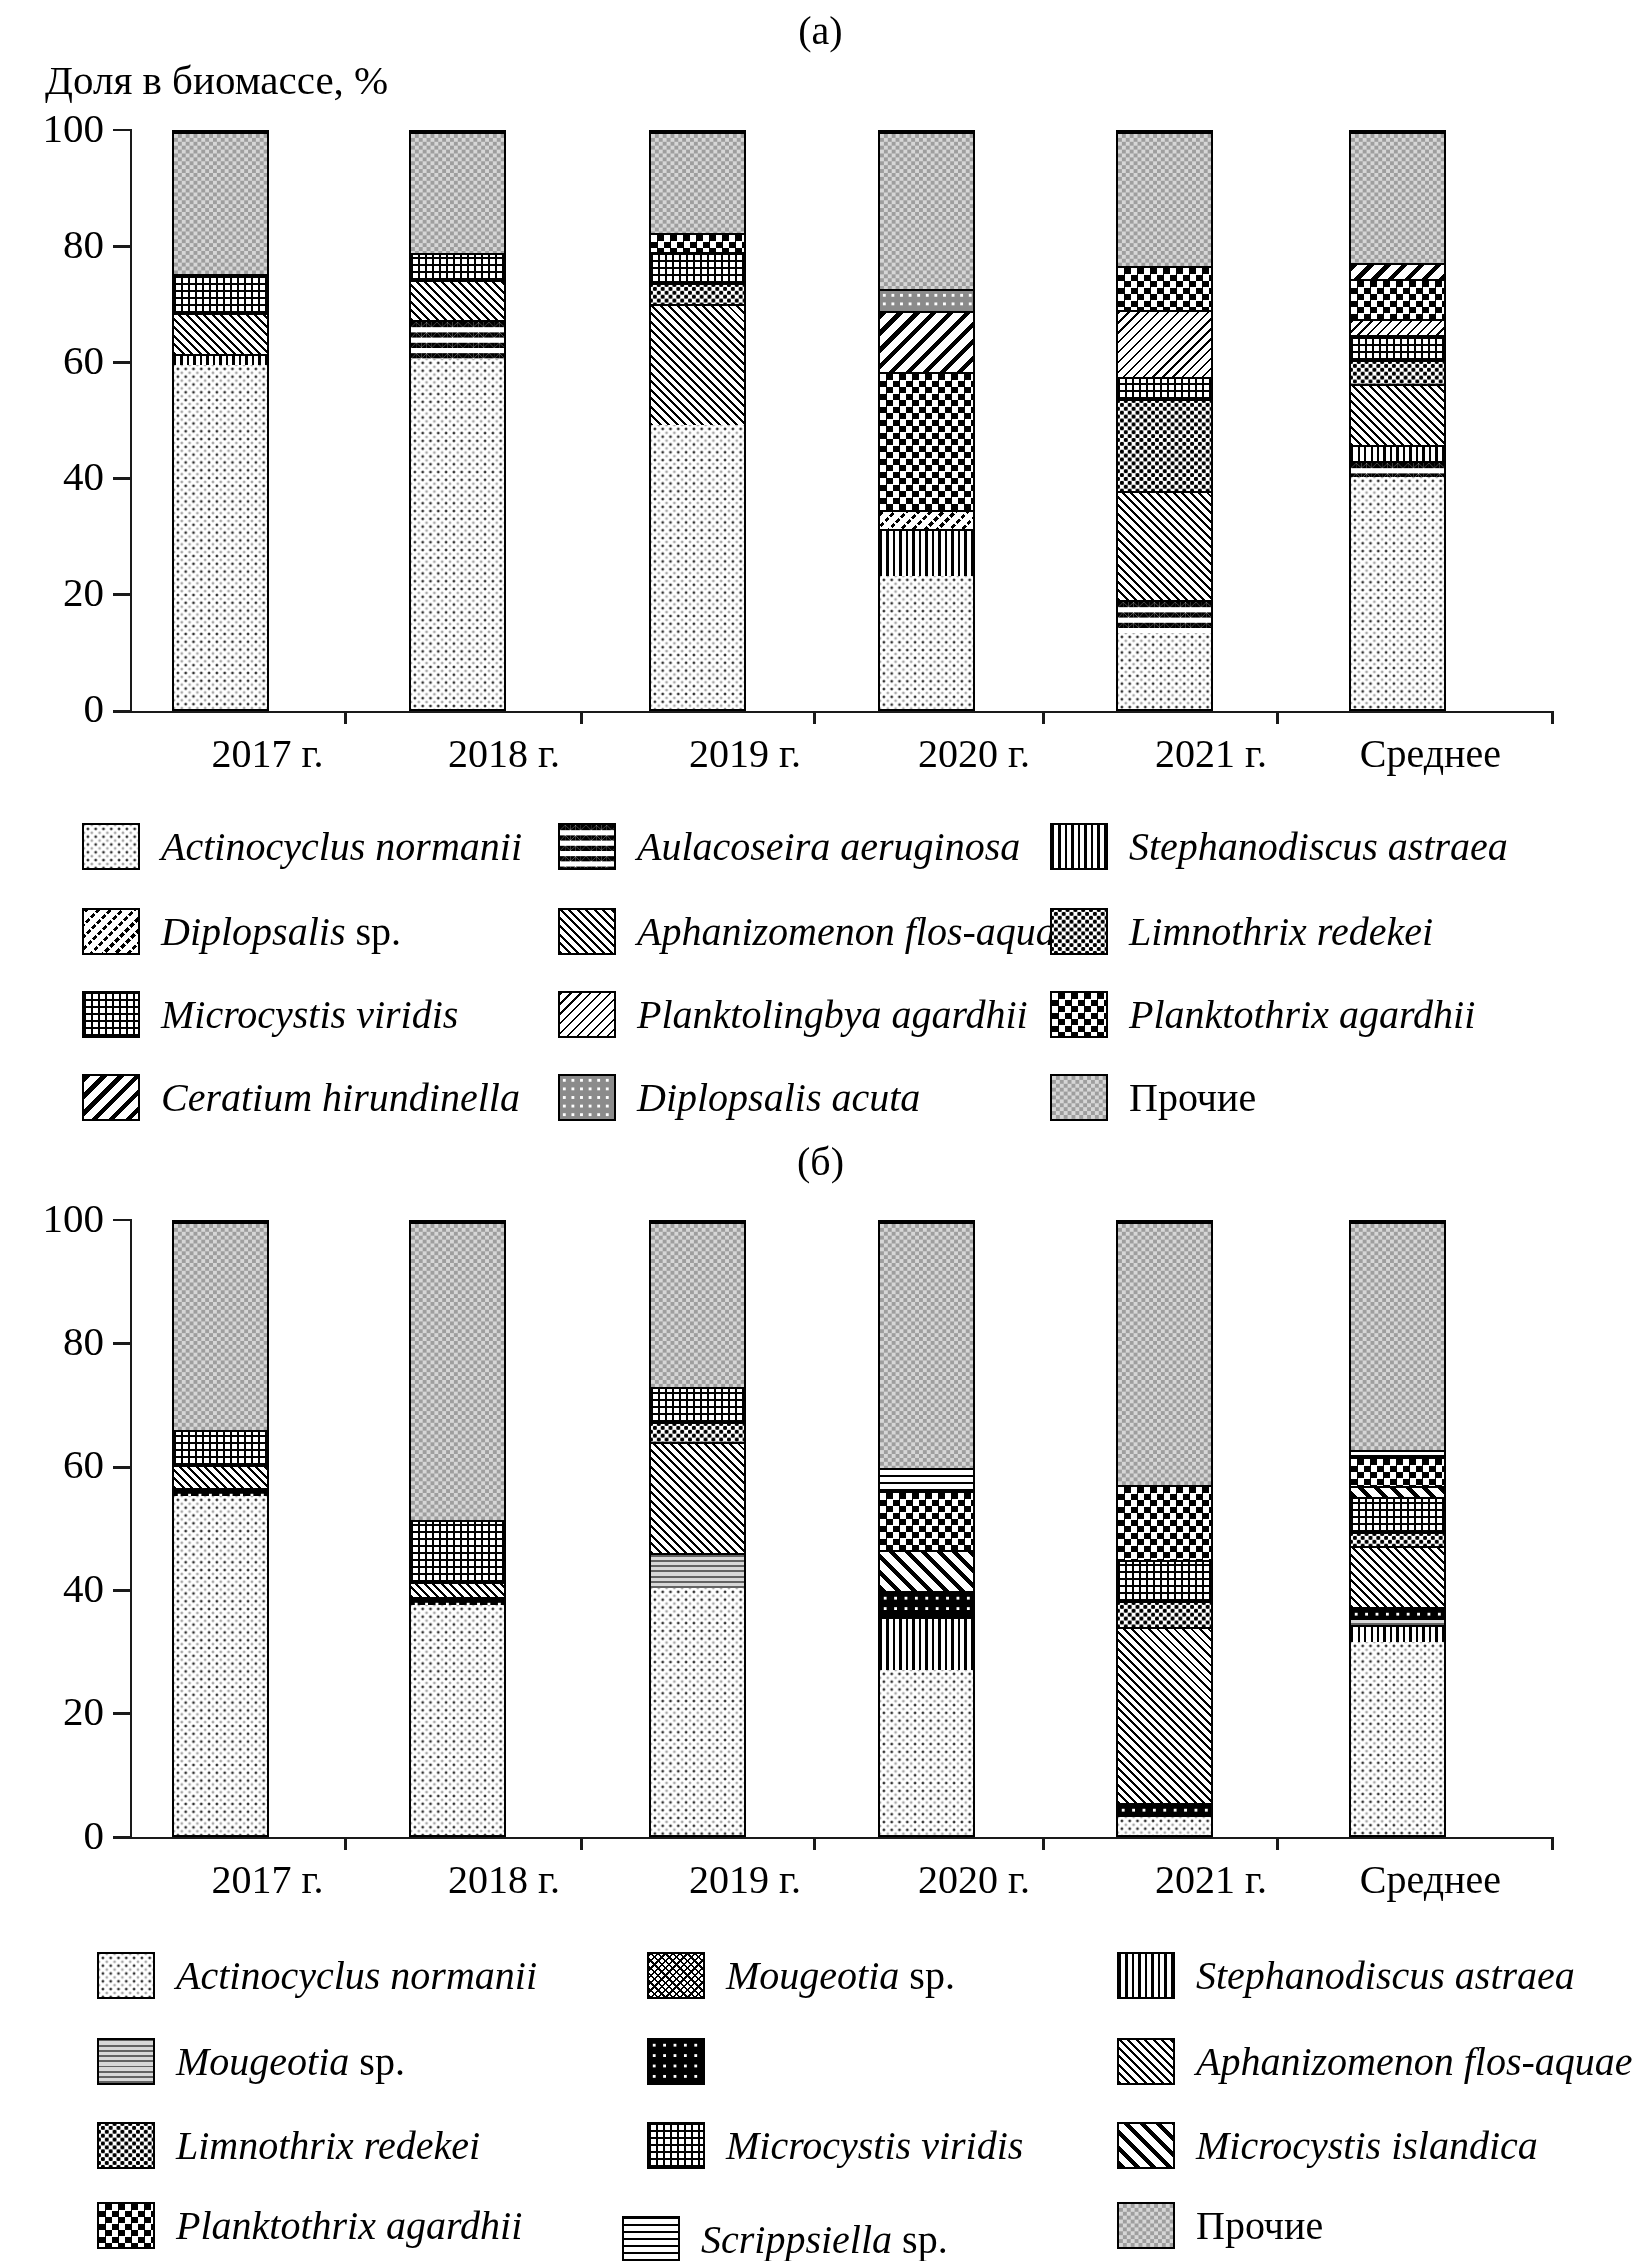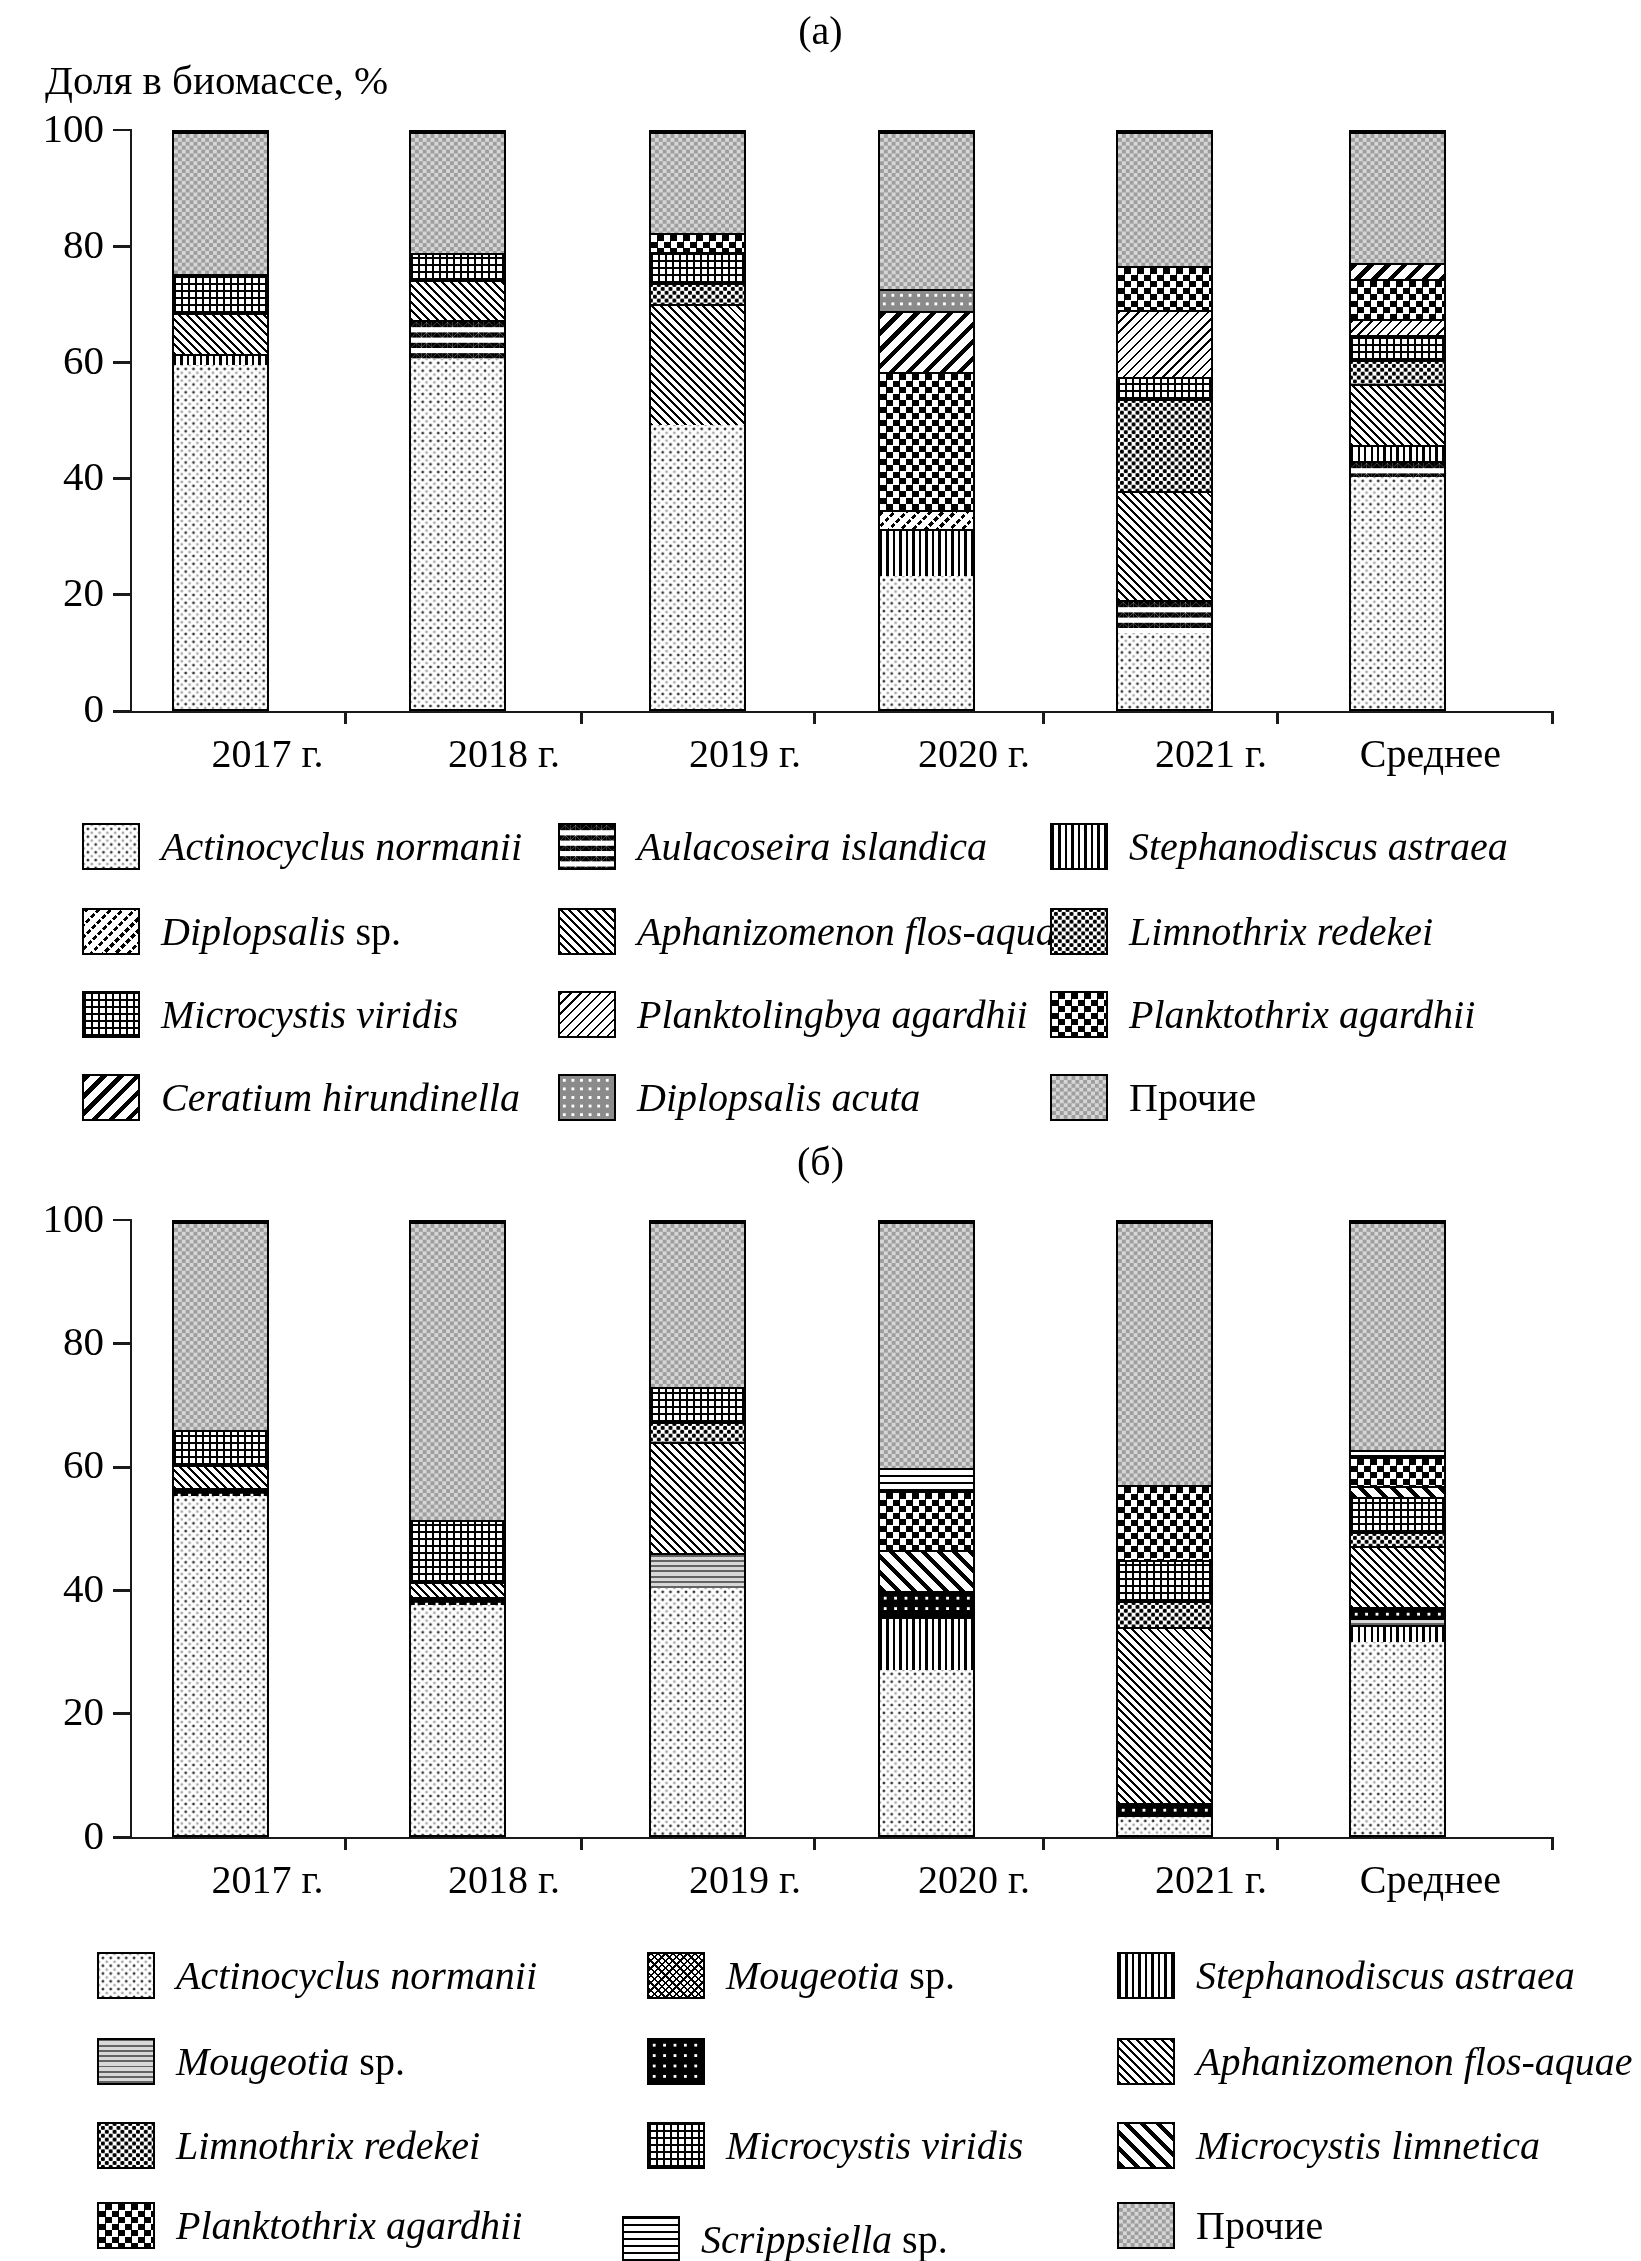--- a/index.html
+++ b/index.html
@@ -220,21 +220,21 @@
       <div class="xlabel" style="left: 1162px; top: 636px;">Среднее</div>
     </div>
 
   <div id="legend-a">
       <div class="legend-item" style="left: 82px; top: 823px;">
         <div class="swatch p-actino"></div>
         <div class="legend-text"><span class="it">Actinocyclus normanii</span></div>
       </div>
       <div class="legend-item" style="left: 558px; top: 823px;">
         <div class="swatch p-aulaco"></div>
-        <div class="legend-text"><span class="it">Aulacoseira islandica</span></div>
+        <div class="legend-text"><span class="it">Aulacoseira aeruginosa</span></div>
       </div>
       <div class="legend-item" style="left: 1050px; top: 823px;">
         <div class="swatch p-stephano"></div>
         <div class="legend-text"><span class="it">Stephanodiscus astraea</span></div>
       </div>
       <div class="legend-item" style="left: 82px; top: 908px;">
         <div class="swatch p-crypto"></div>
         <div class="legend-text"><span class="it">Diplopsalis</span> sp.</div>
       </div>
       <div class="legend-item" style="left: 558px; top: 908px;">
@@ -297,21 +297,21 @@
       <div class="legend-item" style="left: 97px; top: 2122px;">
         <div class="swatch p-limno"></div>
         <div class="legend-text"><span class="it">Limnothrix redekei</span></div>
       </div>
       <div class="legend-item" style="left: 647px; top: 2122px;">
         <div class="swatch p-viridis"></div>
         <div class="legend-text"><span class="it">Microcystis viridis</span></div>
       </div>
       <div class="legend-item" style="left: 1117px; top: 2122px;">
         <div class="swatch p-aeruginosa"></div>
-        <div class="legend-text"><span class="it">Microcystis limnetica</span></div>
+        <div class="legend-text"><span class="it">Microcystis islandica</span></div>
       </div>
       <div class="legend-item" style="left: 97px; top: 2202px;">
         <div class="swatch p-planktothrix"></div>
         <div class="legend-text"><span class="it">Planktothrix agardhii</span></div>
       </div>
       <div class="legend-item" style="left: 622px; top: 2202px; margin-top: 14px;">
         <div class="swatch p-scripp"></div>
         <div class="legend-text"><span class="it">Scrippsiella</span> sp.</div>
       </div>
       <div class="legend-item" style="left: 1117px; top: 2202px;">

